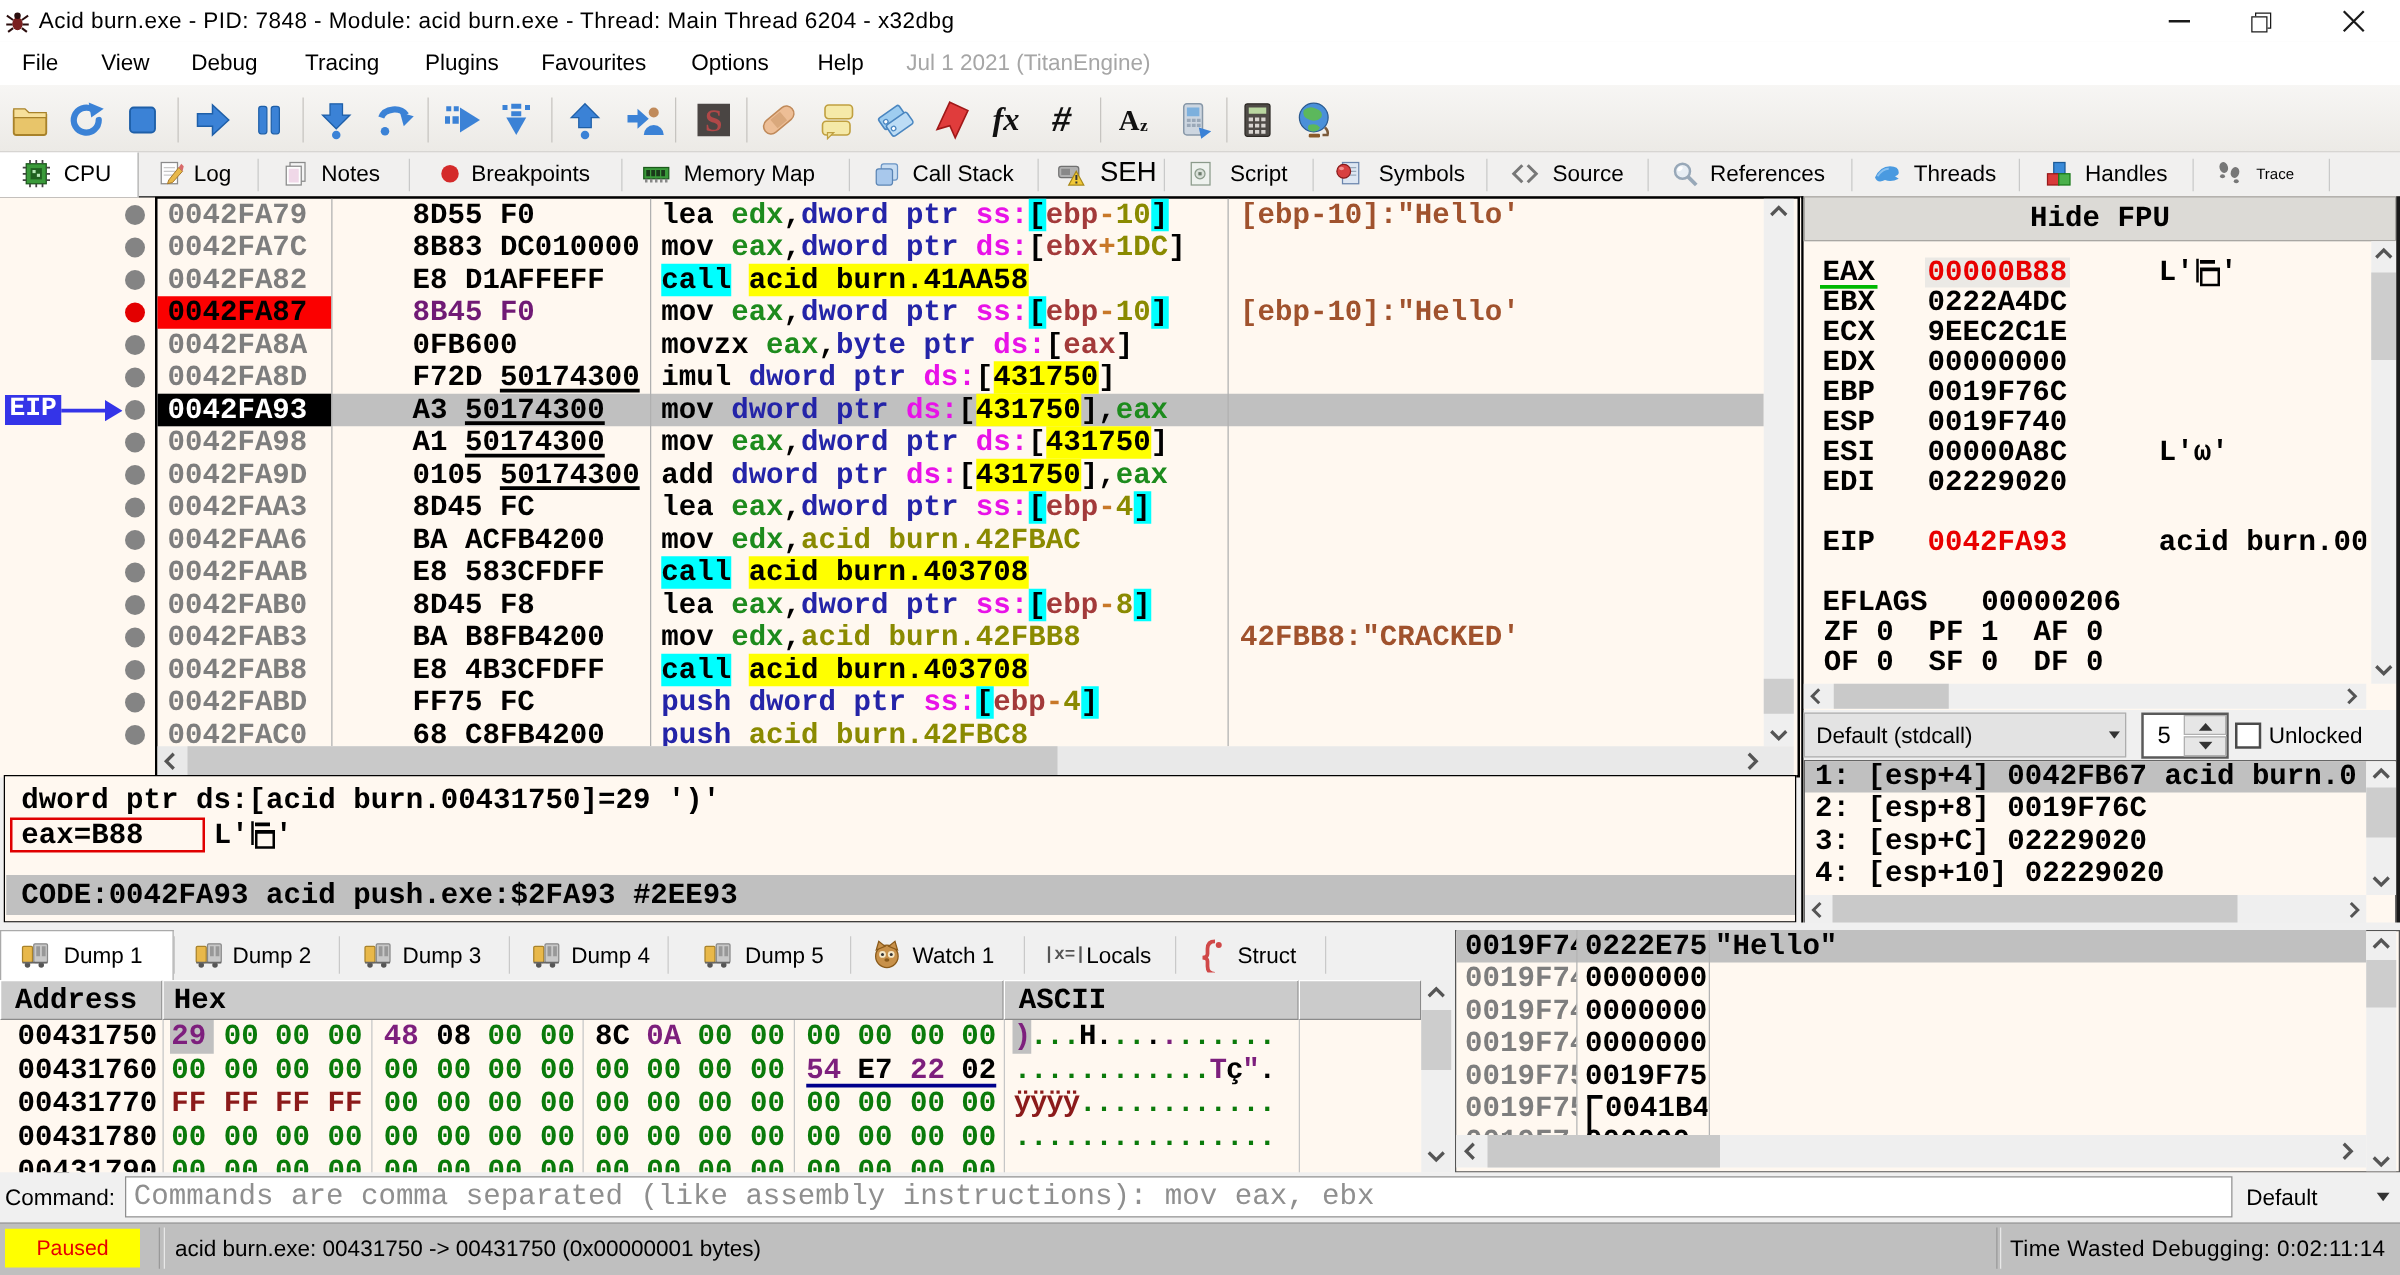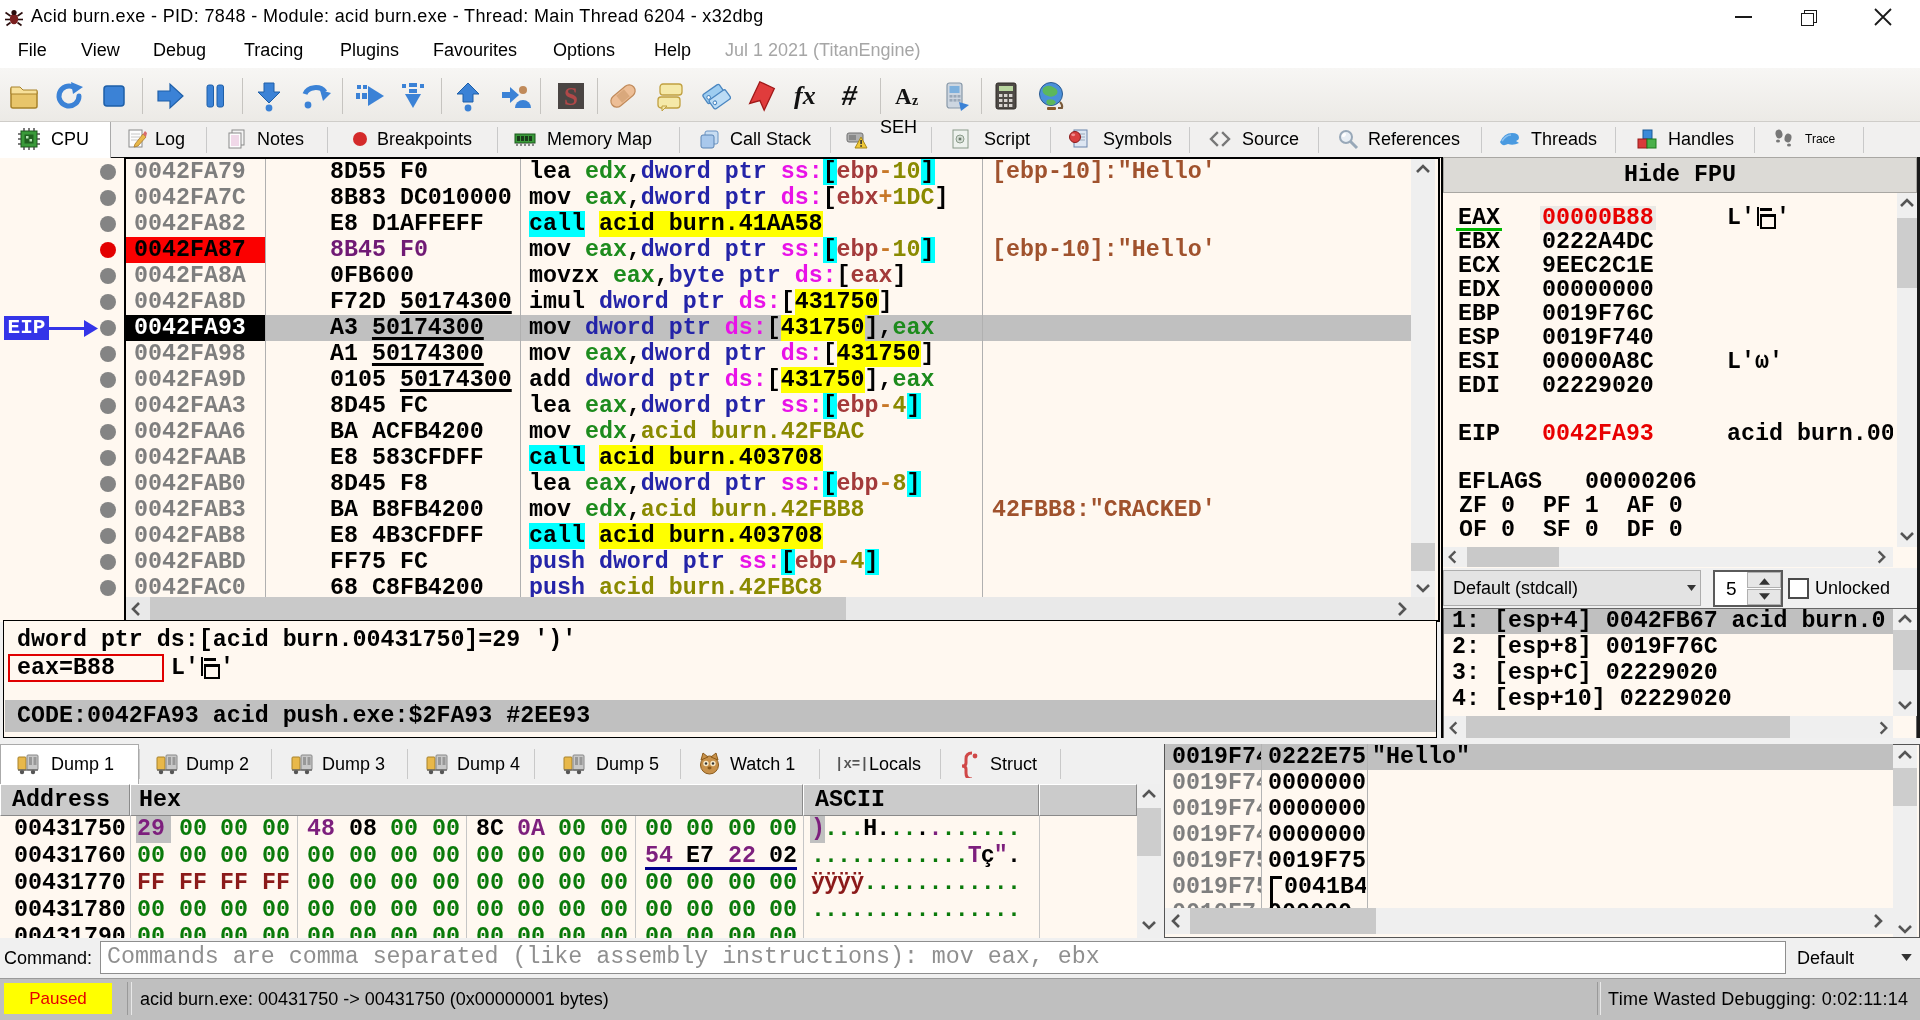--- a/index.html
+++ b/index.html
@@ -304,21 +304,21 @@
       <ellipse cx="15" cy="10" rx="3.4" ry="4.4" transform="rotate(15 15 10)"></ellipse>
       <ellipse cx="16" cy="17" rx="2" ry="1.6"></ellipse>
     </g>
   </svg>
 <div class="a sans" style="left:51px;top:122px;height:35px;line-height:35px;font-size:18px">CPU</div>
 <div class="a sans" style="left:155px;top:122px;height:35px;line-height:35px;font-size:18px">Log</div>
 <div class="a sans" style="left:257px;top:122px;height:35px;line-height:35px;font-size:18px">Notes</div>
 <div class="a sans" style="left:377px;top:122px;height:35px;line-height:35px;font-size:18px">Breakpoints</div>
 <div class="a sans" style="left:547px;top:122px;height:35px;line-height:35px;font-size:18px">Memory Map</div>
 <div class="a sans" style="left:730px;top:122px;height:35px;line-height:35px;font-size:18px">Call Stack</div>
-<div class="a sans" style="left:880px;top:110px;height:35px;line-height:35px;font-size:18px">SEH</div>
+<div class="a sans" style="left:880px;top:120px;height:35px;line-height:35px;font-size:22px">SEH</div>
 <div class="a sans" style="left:984px;top:122px;height:35px;line-height:35px;font-size:18px">Script</div>
 <div class="a sans" style="left:1103px;top:122px;height:35px;line-height:35px;font-size:18px">Symbols</div>
 <div class="a sans" style="left:1242px;top:122px;height:35px;line-height:35px;font-size:18px">Source</div>
 <div class="a sans" style="left:1368px;top:122px;height:35px;line-height:35px;font-size:18px">References</div>
 <div class="a sans" style="left:1531px;top:122px;height:35px;line-height:35px;font-size:18px">Threads</div>
 <div class="a sans" style="left:1668px;top:122px;height:35px;line-height:35px;font-size:18px">Handles</div>
 <div class="a sans" style="left:1805px;top:122px;height:35px;line-height:35px;font-size:12px">Trace</div>
 <div class="a" style="left:0;top:158px;width:1441px;height:464px;background:#FFF8F0"></div>
 <div class="a" style="left:124px;top:157px;width:1316px;height:465px;border:2px solid #000;background:#FFF8F0"></div>
 <div class="a" style="left:126px;top:315px;width:1285px;height:26px;background:#C0C0C0"></div>

